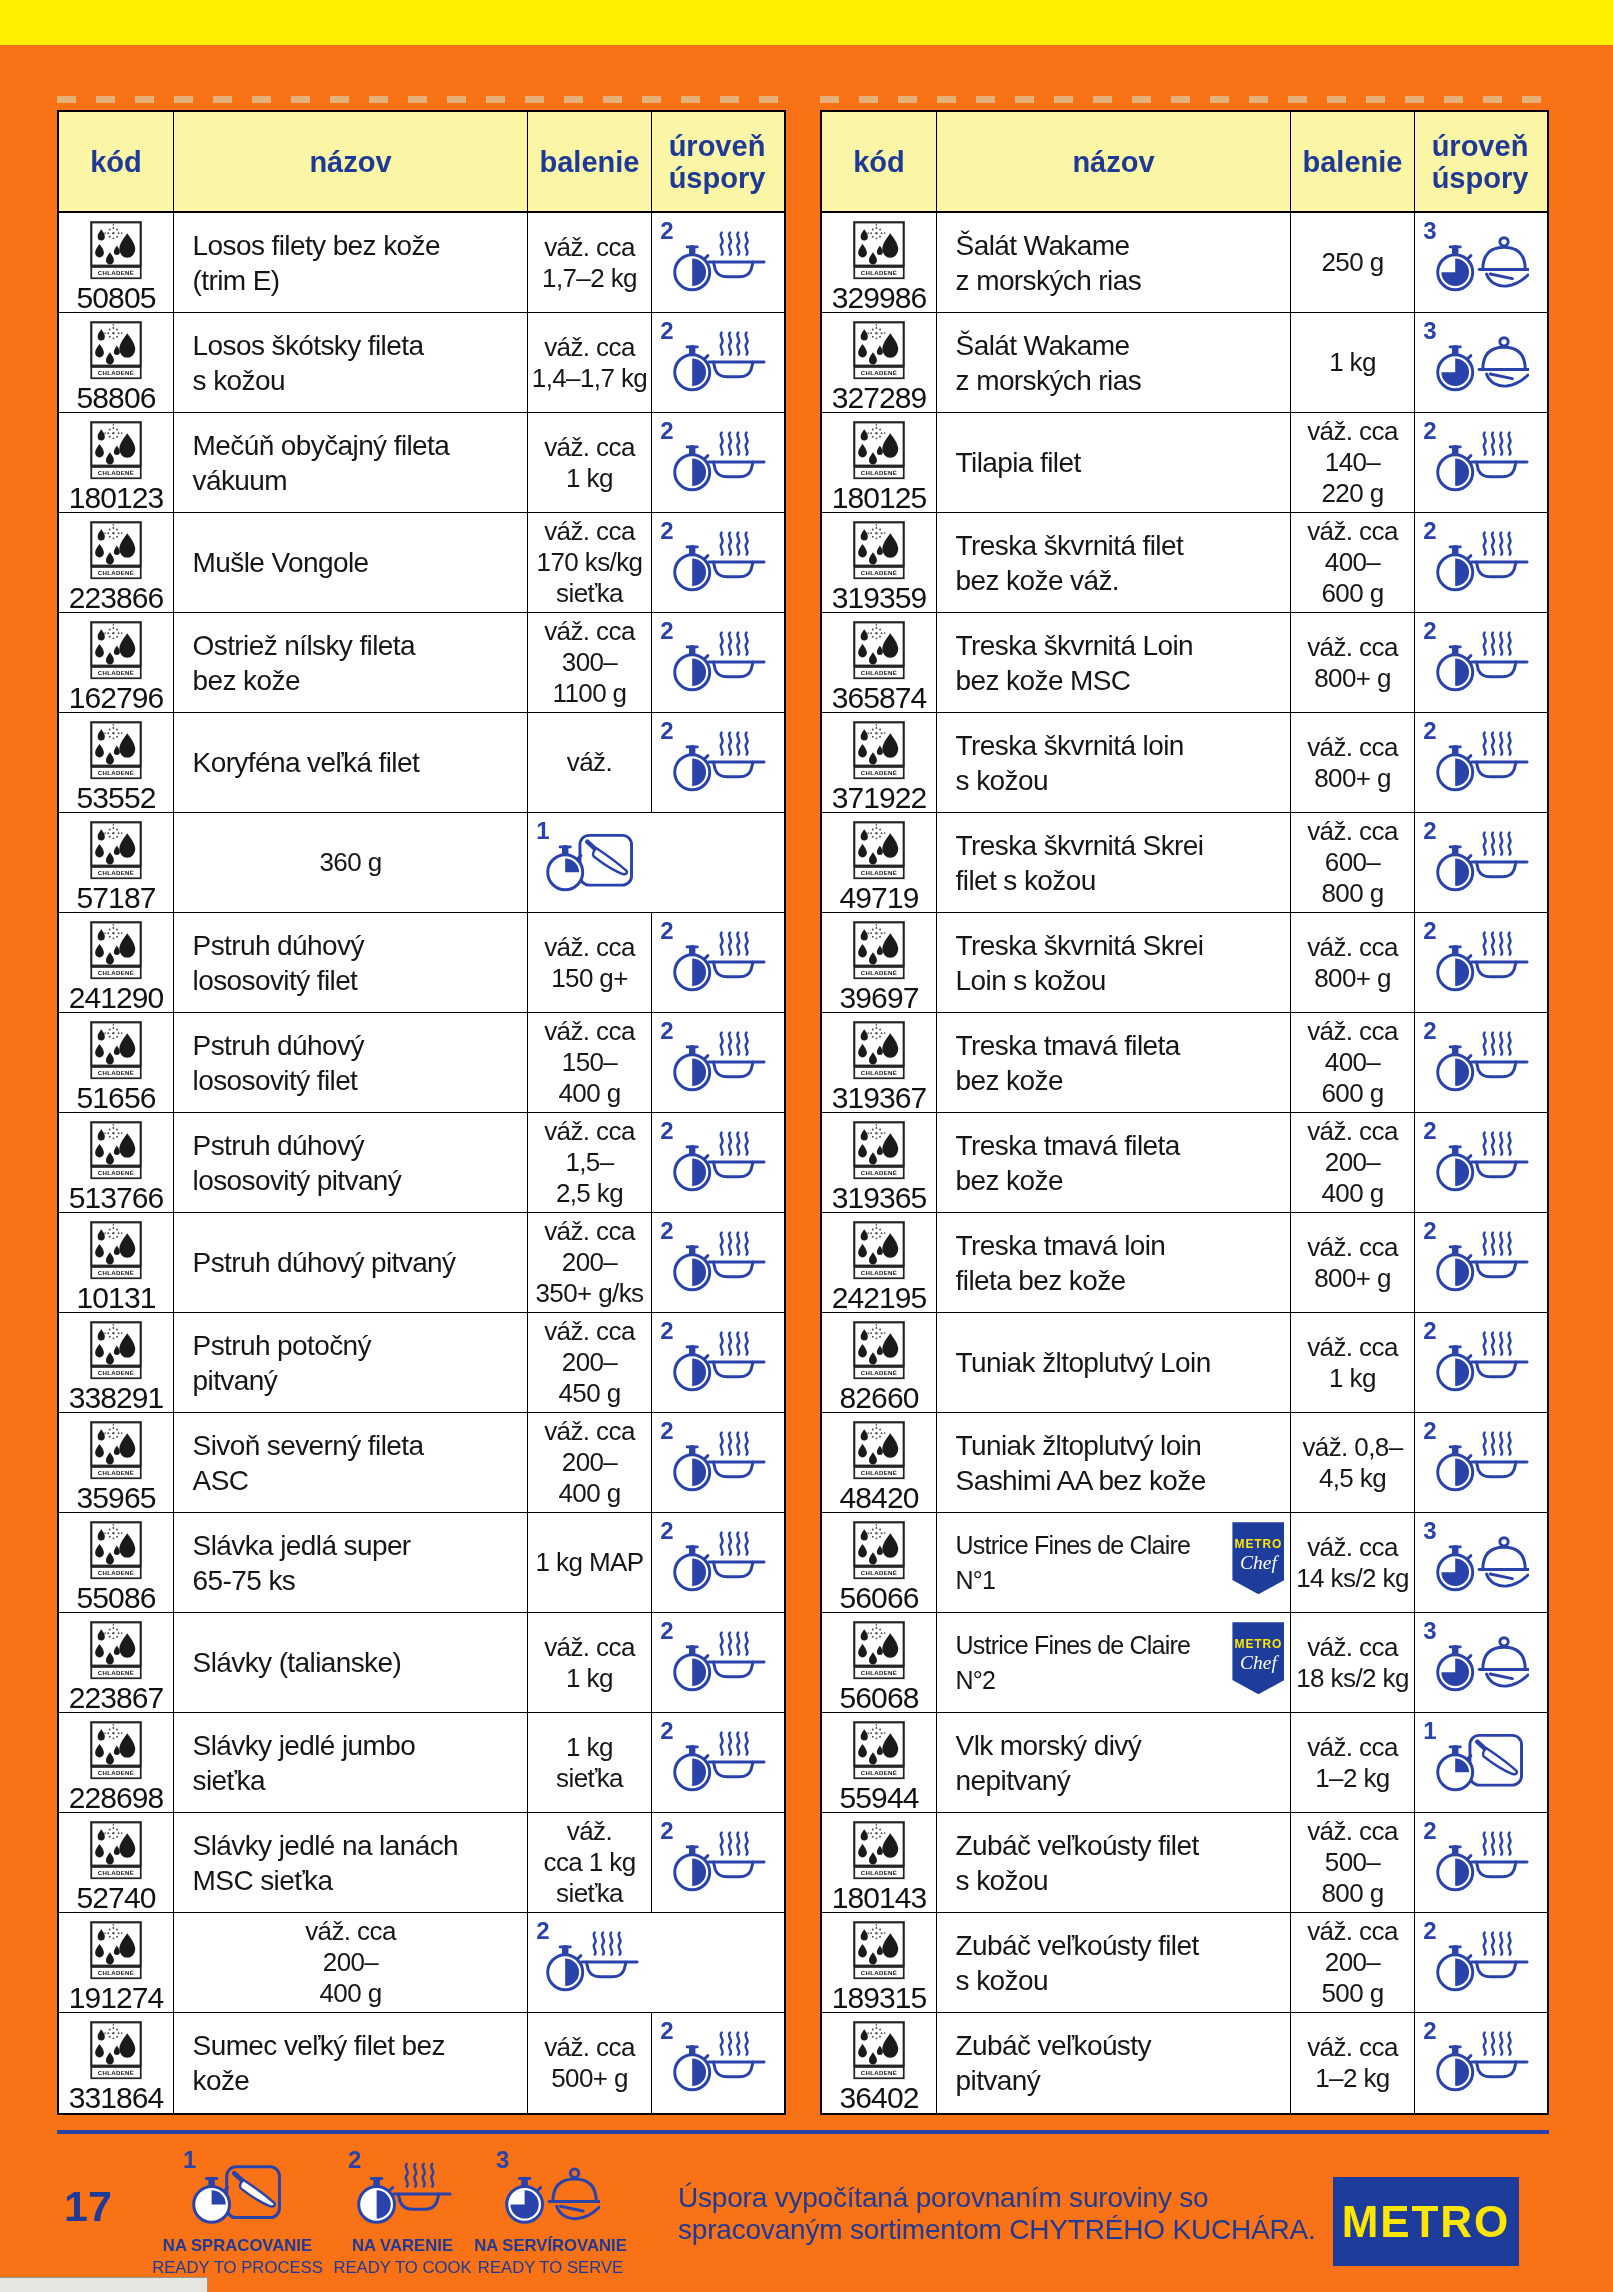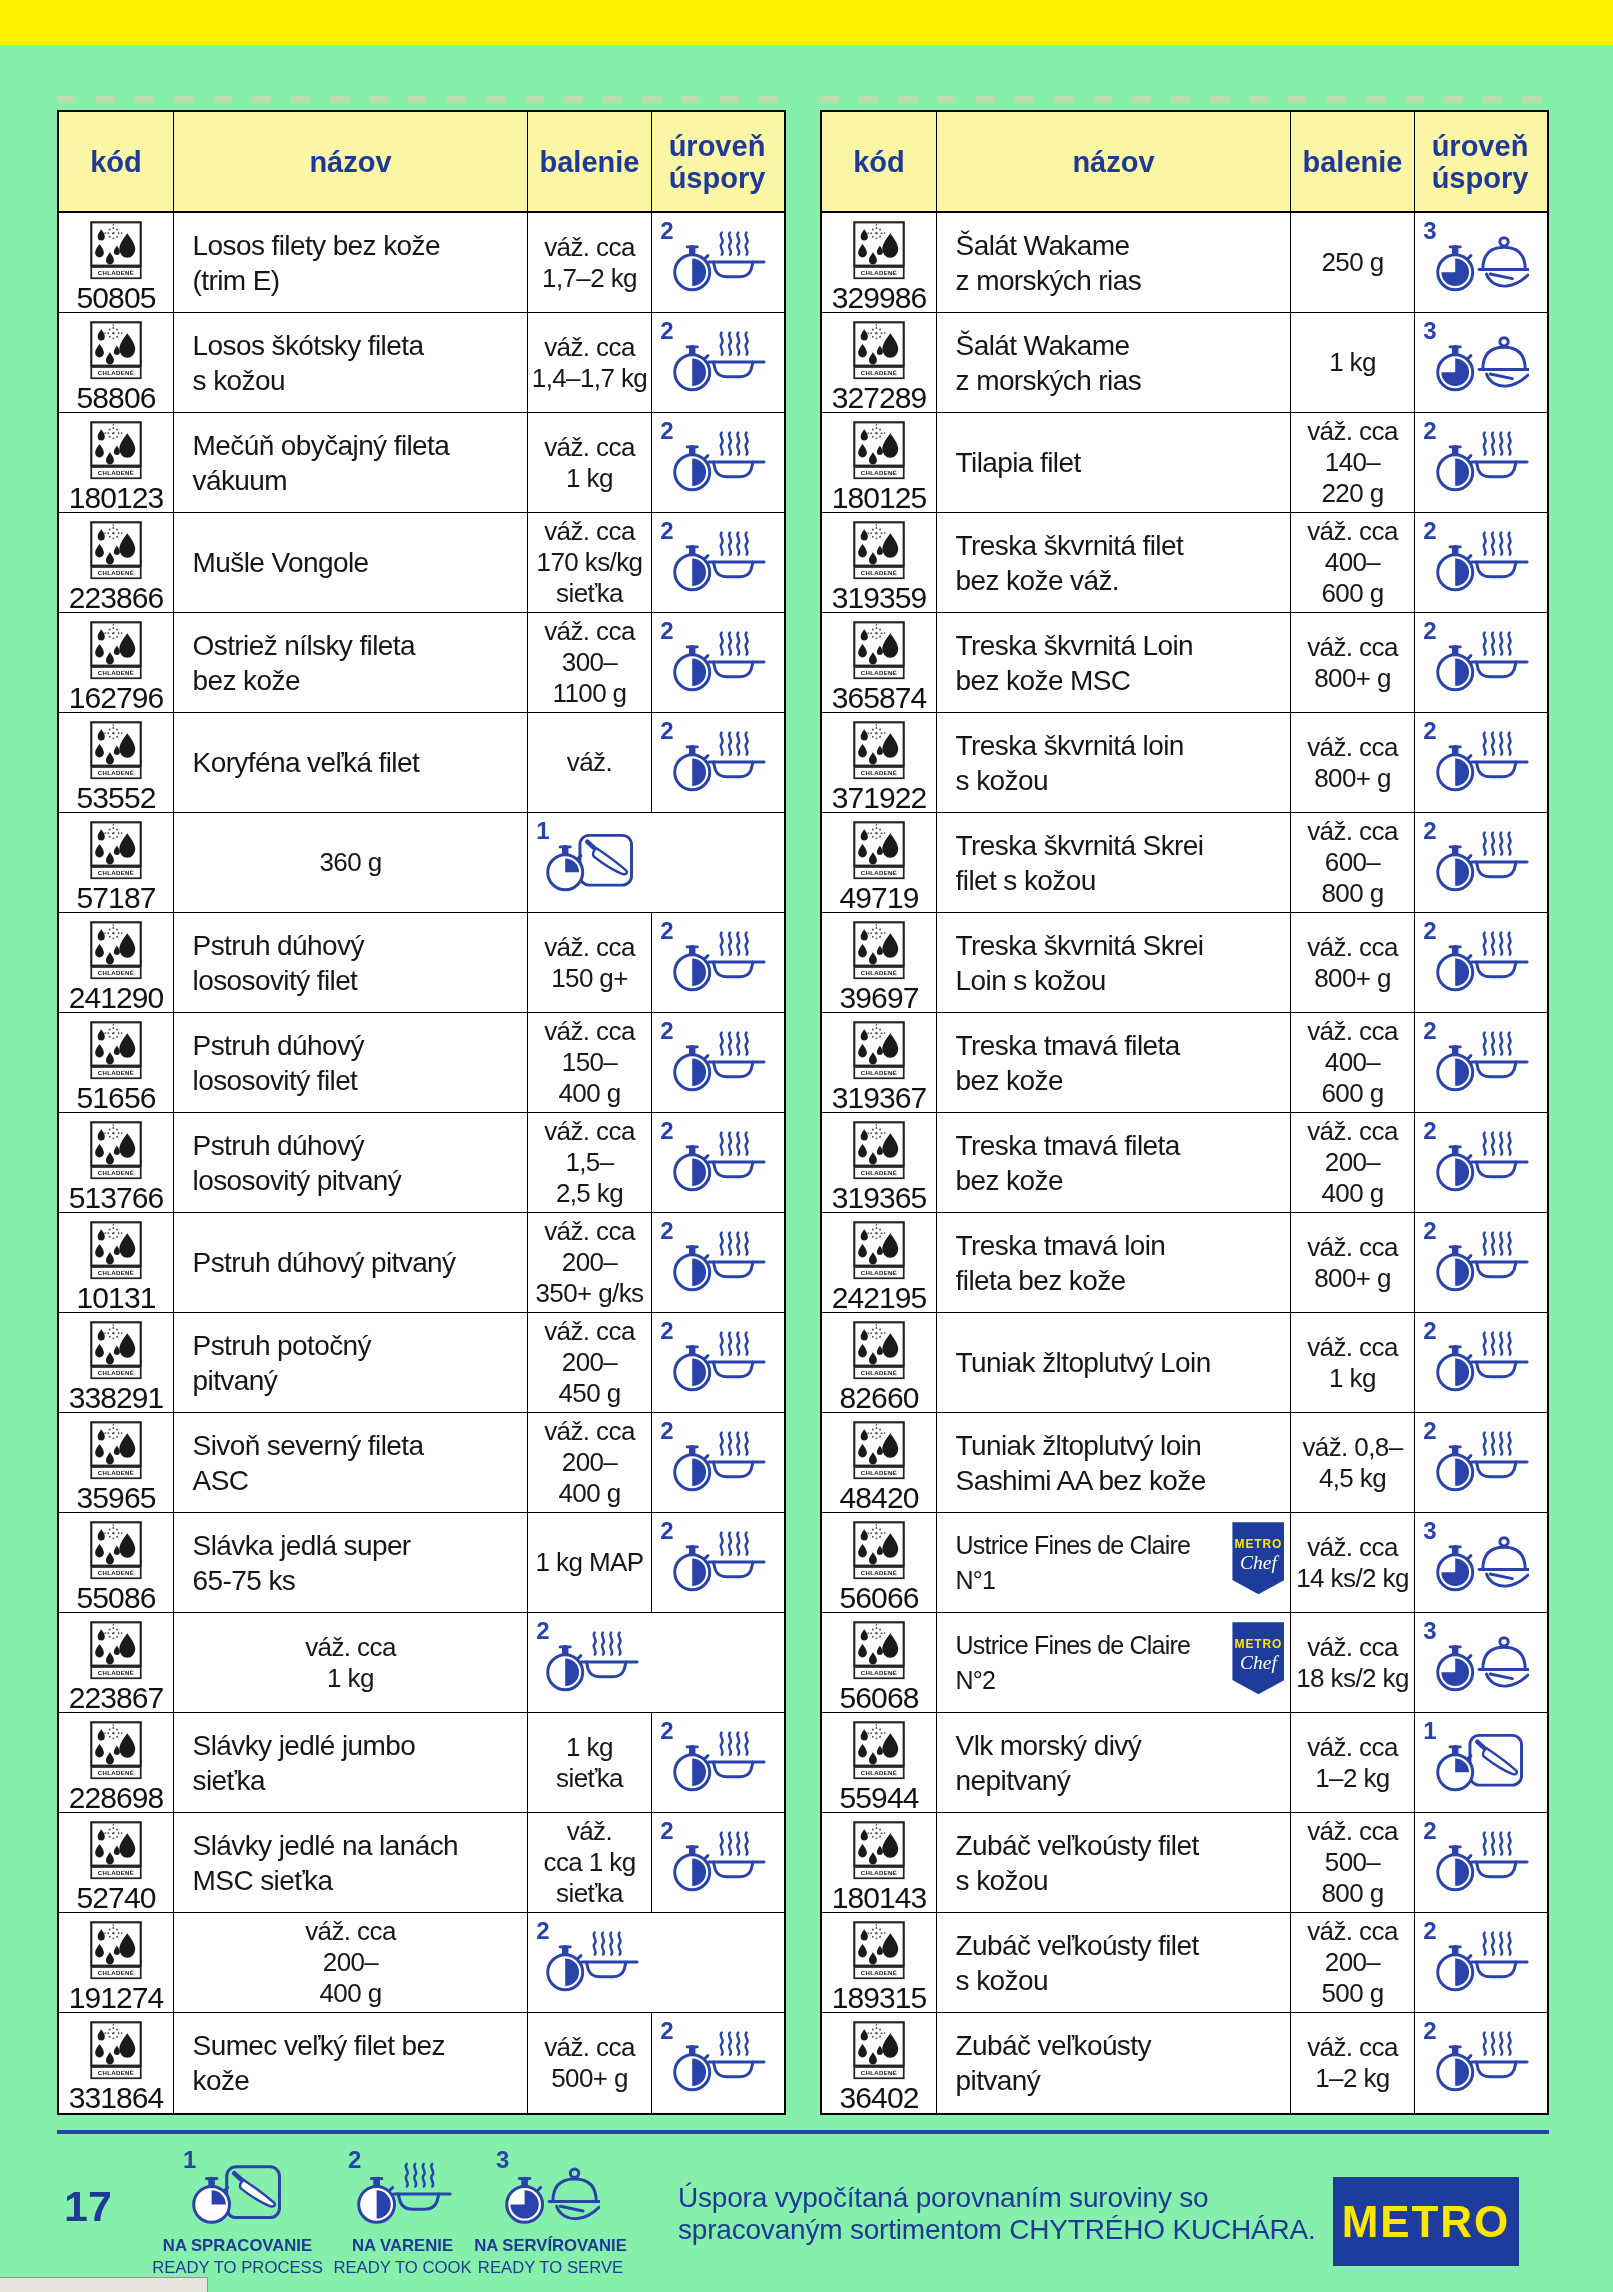--- a/index.html
+++ b/index.html
@@ -6,21 +6,21 @@
     --navy:#1e3a96;
     --blue:#2a43ab;
     --bright-yellow:#fff100;
     --pale-yellow:#faf6a6;
     --logo-blue:#1e3c9b;
     --logo-yellow:#ffe600;
   }
   *{box-sizing:border-box;}
   html,body{margin:0;padding:0;}
   body{width:1614px;height:2292px;background:#fff;font-family:"Liberation Sans",sans-serif;}
-  .page{position:relative;width:1614px;height:2292px;overflow:hidden;background:#86efac;}
+  .page{position:relative;width:1614px;height:2292px;overflow:hidden;background:#f97316;}
 
   .topbar{position:absolute;left:0;top:0;width:1614px;height:45px;background:var(--bright-yellow);}
 
   .cutmarks{position:absolute;top:96px;height:6.5px;opacity:.65;
     background:repeating-linear-gradient(90deg,#d8d3ae 0 18.6px,transparent 18.6px 39px);}
   .cutmarks-left{left:57px;width:729px;}
   .cutmarks-right{left:820px;width:729px;}
 
   
   .tbl{position:absolute;top:110px;width:729px;border:2.8px solid #000;background:#fff;}
@@ -952,20 +952,23 @@
                   <circle cx="31.2" cy="9.8" r="1.1"></circle>
       <circle cx="36.5" cy="14" r="0.9"></circle>
                   <circle cx="27" cy="4.5" r="0.9"></circle>
                   <circle cx="17.5" cy="14" r="0.9"></circle>
     </g>
     <text class="chl-label" x="30" y="62.5" text-anchor="middle" font-size="7" font-weight="bold" letter-spacing="0.4" fill="#111" font-family="Liberation Sans, sans-serif">CHLADENÉ</text>
   </svg>
             </span>
         <span class="code">223867</span>
       </div>
+      <div class="cell c-name">
+        <span class="name-text">Slávky (talianske)</span>
+      </div>
       <div class="cell c-pack">
         <span class="pack-text">váž. cca
 1 kg</span>
       </div>
       <div class="cell c-save">
         <span class="digit">2</span>
         <span class="icon-slot">
               <svg class="sicon" viewBox="0 0 104 76" xmlns="http://www.w3.org/2000/svg">
     <path class="st thin" d="M56 5 c-4 4 4 8 0 12 c-4 4 4 8 0 12"></path>
     <path class="st thin" d="M65 5 c-4 4 4 8 0 12 c-4 4 4 8 0 12"></path>

